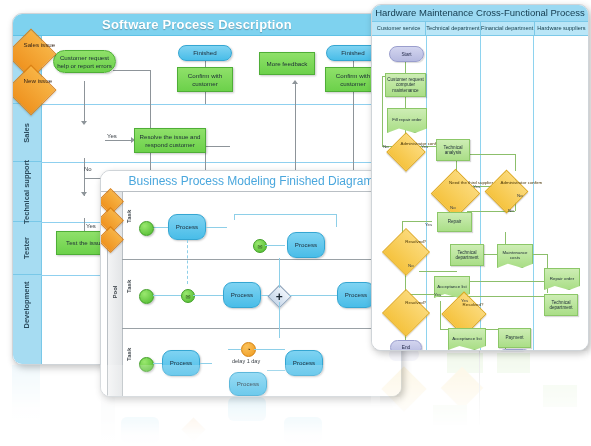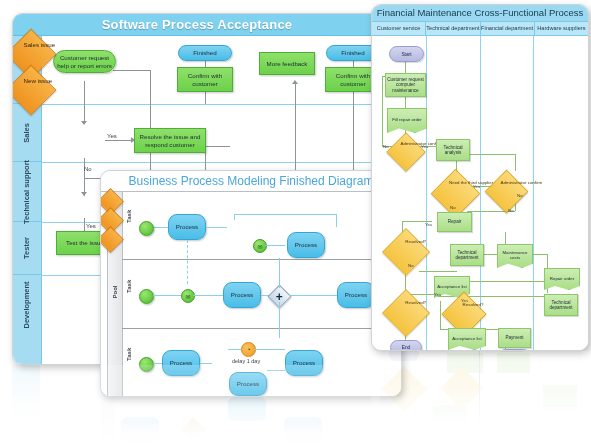--- a/index.html
+++ b/index.html
@@ -131,21 +131,21 @@
   .refl .fade{position:absolute;left:0;top:0;right:0;bottom:0;
         background:linear-gradient(to top,rgba(255,255,255,.25) 0%,
                    rgba(255,255,255,.97) 78%,#fff 100%);}
 </style>
 </head>
 <body>
 
 <div class="stage">
 
   <div class="card" id="card1">
-    <div class="hdr">Software Process Acceptance</div>
+    <div class="hdr">Software Process Description</div>
     <div class="body">
 
       <div class="lanecol"></div>
 
       <div class="lanelbl" style="top:0;height:68px;">
         <span>Customer</span>
         </div>
       <div class="lanelbl" style="top:68px;height:58px;">
         <span>Sales</span>
         </div>
@@ -320,21 +320,21 @@
       <div class="sh blue" style="left:184px;top:158px;width:38px;height:26px;">
         <span>Process</span>
         </div>
       <div class="bln blnh" style="left:166px;top:178px;width:18px;"></div>
       <div class="bln blnh" style="left:127px;top:157px;width:13px;"></div>
       <div class="bln blnh" style="left:153px;top:157px;width:31px;"></div>
     </div>
   </div>
 
   <div class="card" id="card3">
-    <div class="hdr">Financial Maintenance Cross-Functional Process</div>
+    <div class="hdr">Hardware Maintenance Cross-Functional Process</div>
     <div class="cfhdr">
       <div>Customer service</div>
       <div>Technical department</div>
       <div>Financial department</div>
       <div>Hardware suppliers</div>
     </div>
     <div class="body">
 
       <div class="cfcol" style="left:54px;"></div>
       <div class="cfcol" style="left:108px;"></div>

